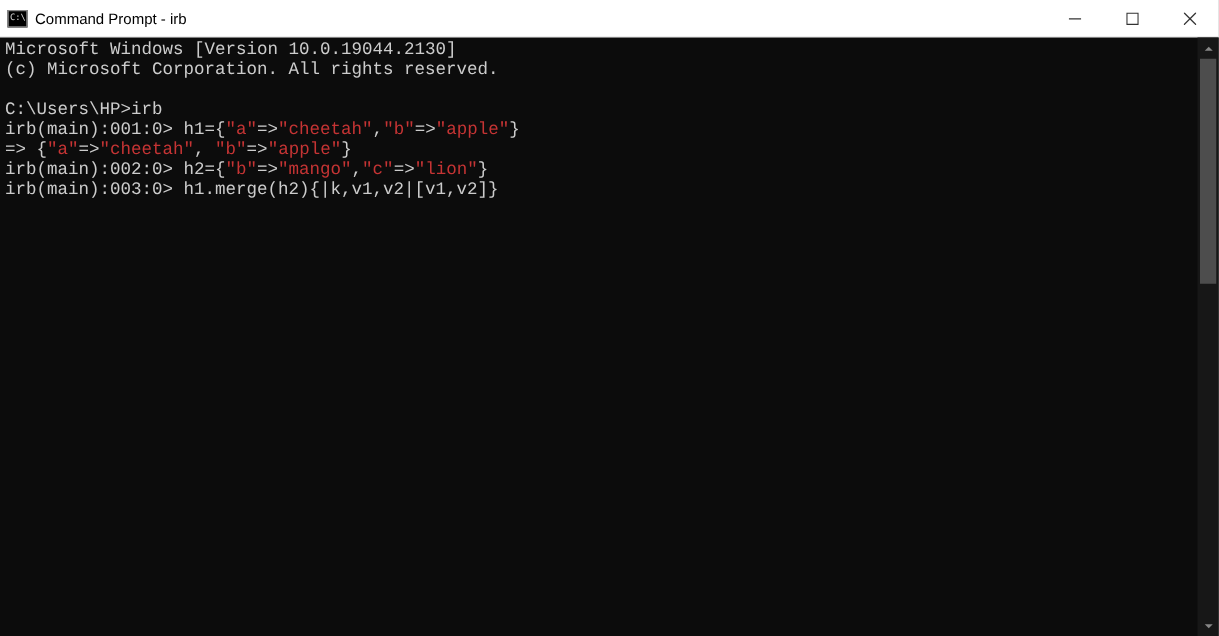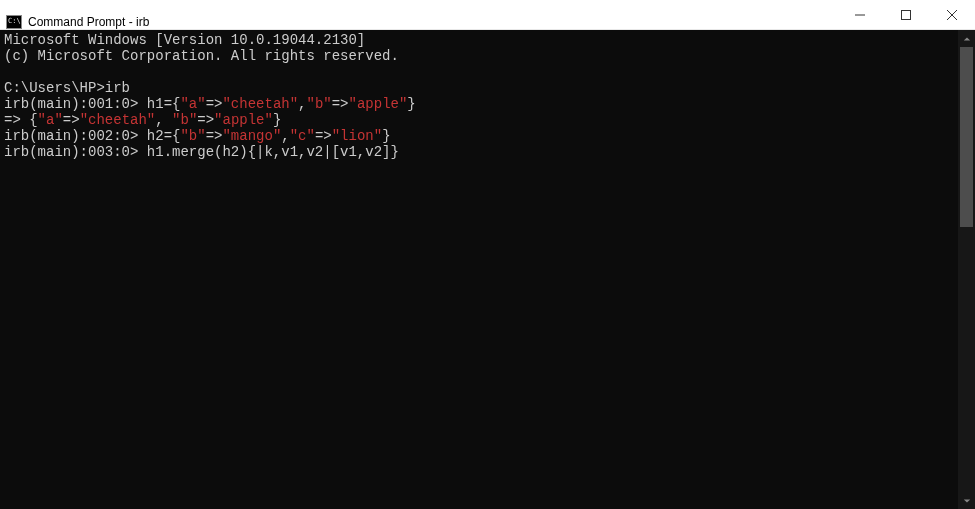--- a/index.html
+++ b/index.html
@@ -12,21 +12,21 @@
       background: #fff;
       width: 975px;
       height: 509px;
       overflow: hidden;
       position: relative;
     }
     .titlebar {
       height: 30px;
       background: #fff;
       display: flex;
-      align-items: flex-end;
+      align-items: center;
       padding-left: 6px;
       border-bottom: 1px solid #e8e8e8;
     }
     .titlebar-icon {
       width: 16px;
       height: 14px;
       background: #000;
       position: relative;
       margin-right: 6px;
       border: 1px solid #888;

